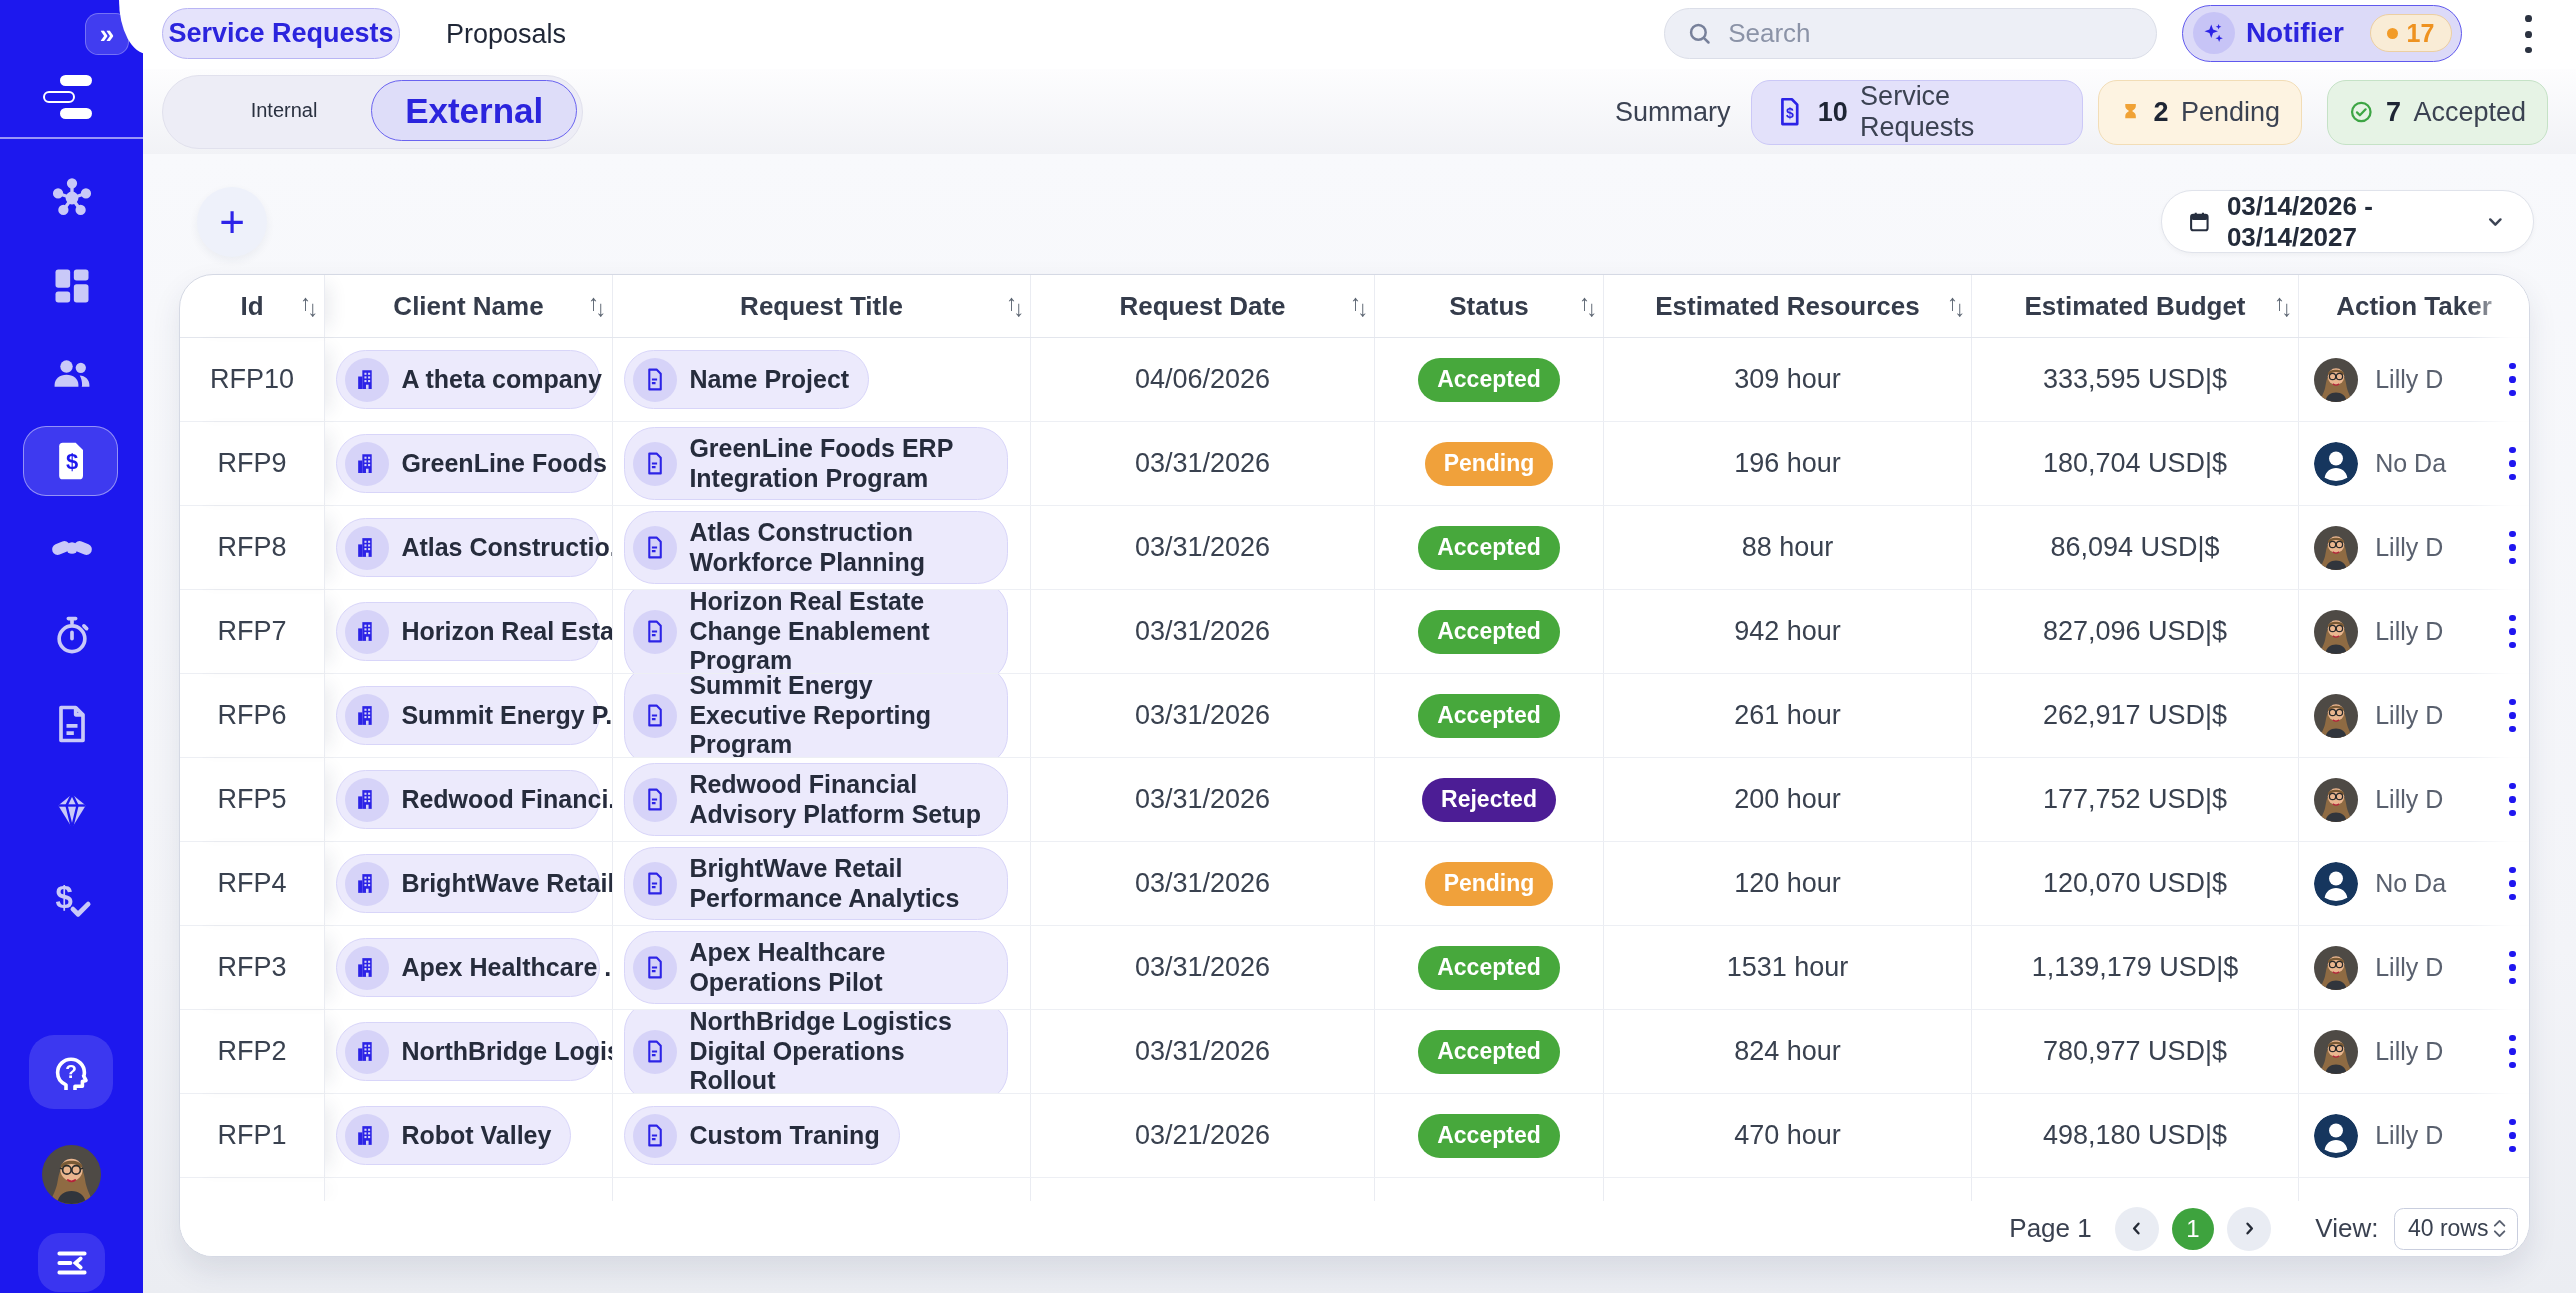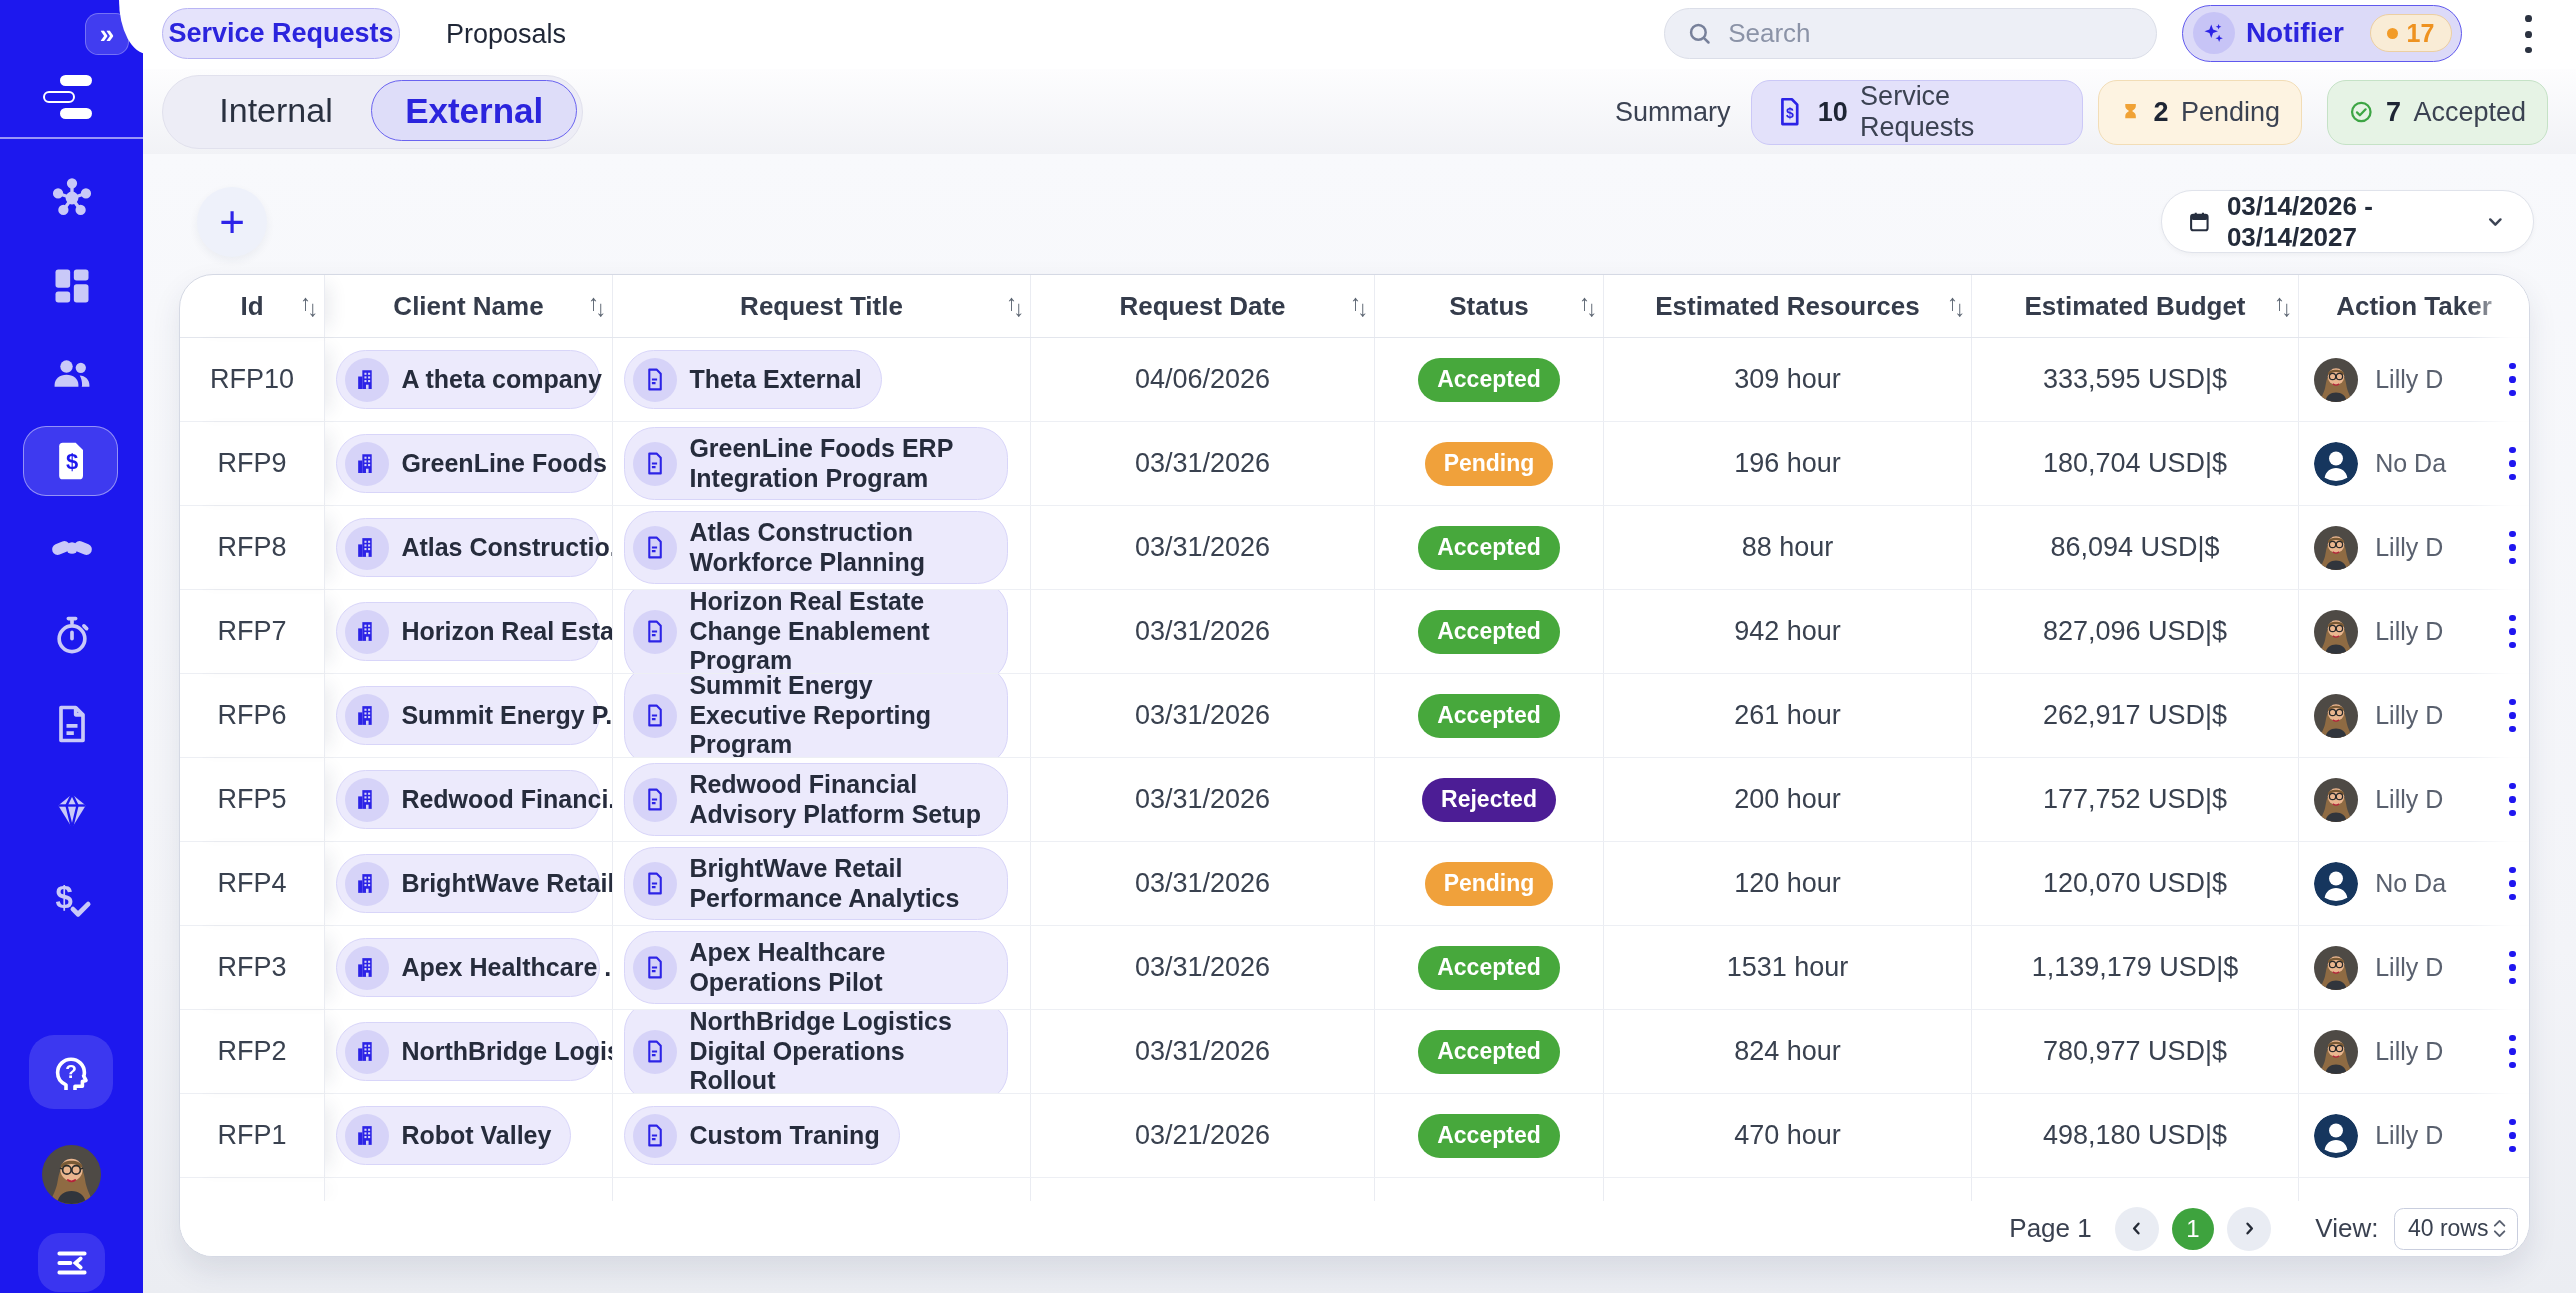--- a/index.html
+++ b/index.html
@@ -38,21 +38,21 @@
   .notifier-label { font-size:28px; font-weight:700; color:#2b24dd; }
   .notif-badge { margin-left:auto; height:38px; min-width:82px; border-radius:19px; background:#f9ecd6; border:1.9px solid #eccfa2; display:flex; align-items:center; justify-content:center; gap:8.6px; padding:0 11.4px; }
   .notif-dot { width:11.4px; height:11.4px; border-radius:50%; background:#f29b27; }
   .notif-count { font-size:25px; font-weight:600; color:#ee9220; }
   .kebab-top { position:absolute; left:2374px; top:15.2px; width:23px; height:38px; display:flex; flex-direction:column; justify-content:space-between; align-items:center; cursor:pointer; }
   .kebab-top i { width:6.7px; height:6.7px; border-radius:50%; background:#2b3240; }
 
   
   .subbar { position:absolute; left:143px; top:69px; width:2433px; height:86px; background:linear-gradient(180deg,#fdfdfe,#f1f2f6); }
   .segment { position:absolute; left:19px; top:5.7px; width:421px; height:74px; border-radius:37px; background:#ededf6; border:1.9px solid #e1e1ed; }
-  .seg-internal { position:absolute; left:8px; top:0; width:210px; height:70px; display:flex; align-items:center; justify-content:center; font-size:34px; color:#2a3140; cursor:pointer; }
+  .seg-internal { position:absolute; left:16px; top:0; width:210px; height:70px; display:flex; align-items:center; justify-content:center; font-size:20px; color:#2a3140; cursor:pointer; }
   .seg-external { position:absolute; right:4.8px; top:4.8px; width:206px; height:61px; border-radius:30.5px; background:#deddf9; border:1.9px solid #6a63f0; display:flex; align-items:center; justify-content:center; font-size:35px; font-weight:600; color:#2b24dd; cursor:pointer; }
   .summary-label { position:absolute; left:1472px; top:0; height:86px; display:flex; align-items:center; font-size:27px; color:#3b4252; }
   .sum-badge { position:absolute; top:10.5px; height:65px; border-radius:19px; display:flex; align-items:center; gap:12.4px; padding:0 21px; font-size:27px; color:#3b4252; cursor:pointer; }
   .sum-badge svg { width:34px; height:34px; }
   .sum-badge .cnt { font-weight:800; color:#1e2534; }
   .bg-req { left:1608px; width:332px; background:#e3e1fa; border:1.9px solid #cbc8f7; }
   .bg-pend { left:1955px; width:204px; background:#fdf3e1; border:1.9px solid #f2ddb6; }
   .bg-acc { left:2184px; width:221px; background:#e6f3e5; border:1.9px solid #c5e2c6; }
 
   
@@ -392,21 +392,21 @@
     <div class="cell c2 left">
       <span class="chip">
         <span class="chip-ic">
                 <svg viewBox="0 0 24 24">
                   <g fill="none" stroke="#2c23e6" stroke-width="2" stroke-linejoin="round">
                     <path d="M7 2.5h7l4 4V21.5H7z"></path>
                     <path d="M9.5 12h5M9.5 15.5h3.5"></path>
                   </g>
                 </svg>
               </span>
-        <span class="chip-txt">Theta External</span>
+        <span class="chip-txt">Name Project</span>
       </span>
     </div>
     <div class="cell c3">
             <span>04/06/2026</span>
           </div>
     <div class="cell c4">
       <span class="status-pill" data-variant="accepted">Accepted</span>
     </div>
     <div class="cell c5">
             <span>309 hour</span>

